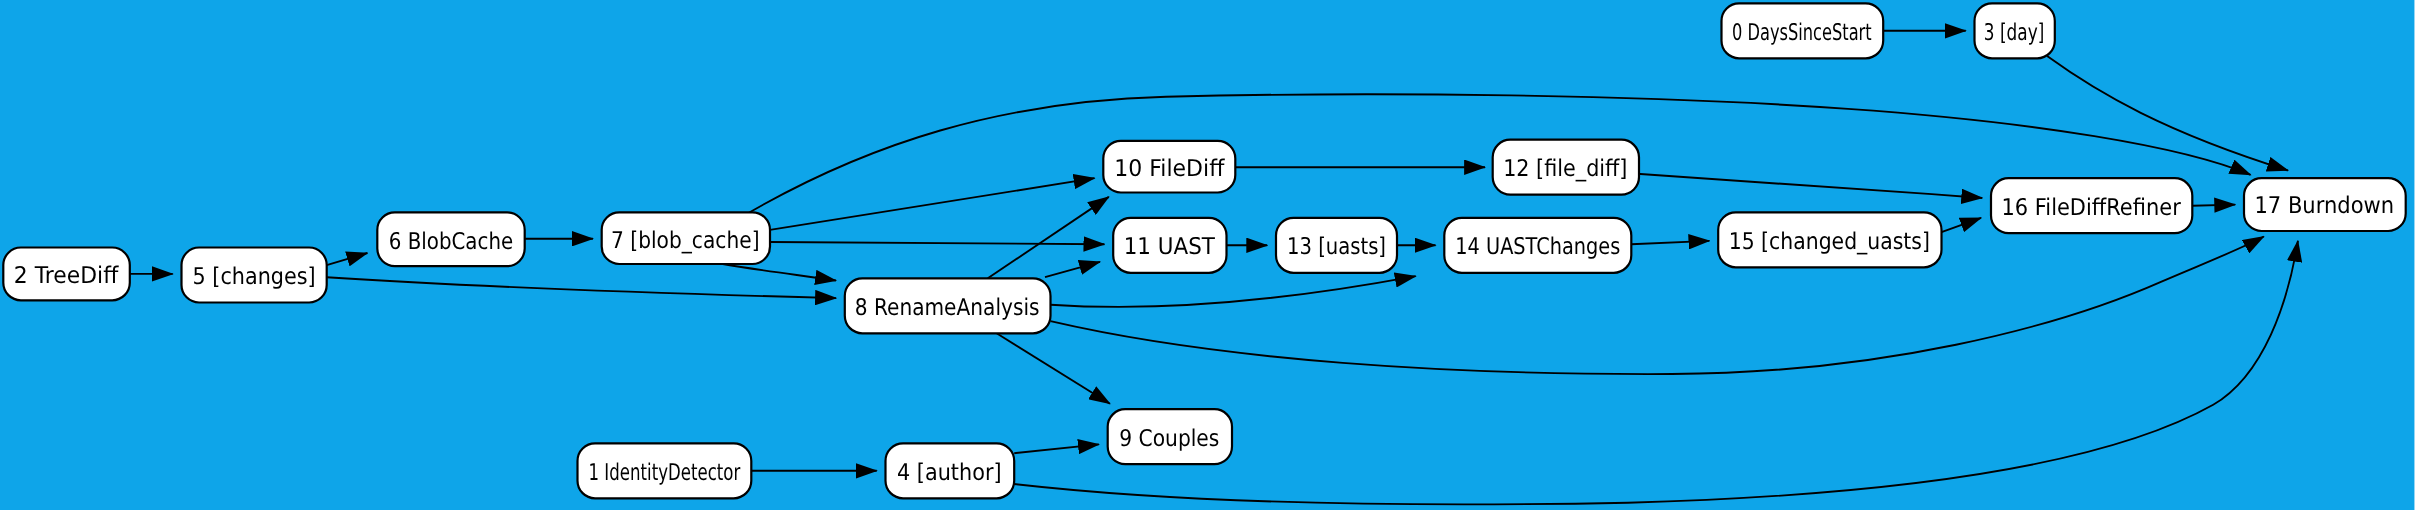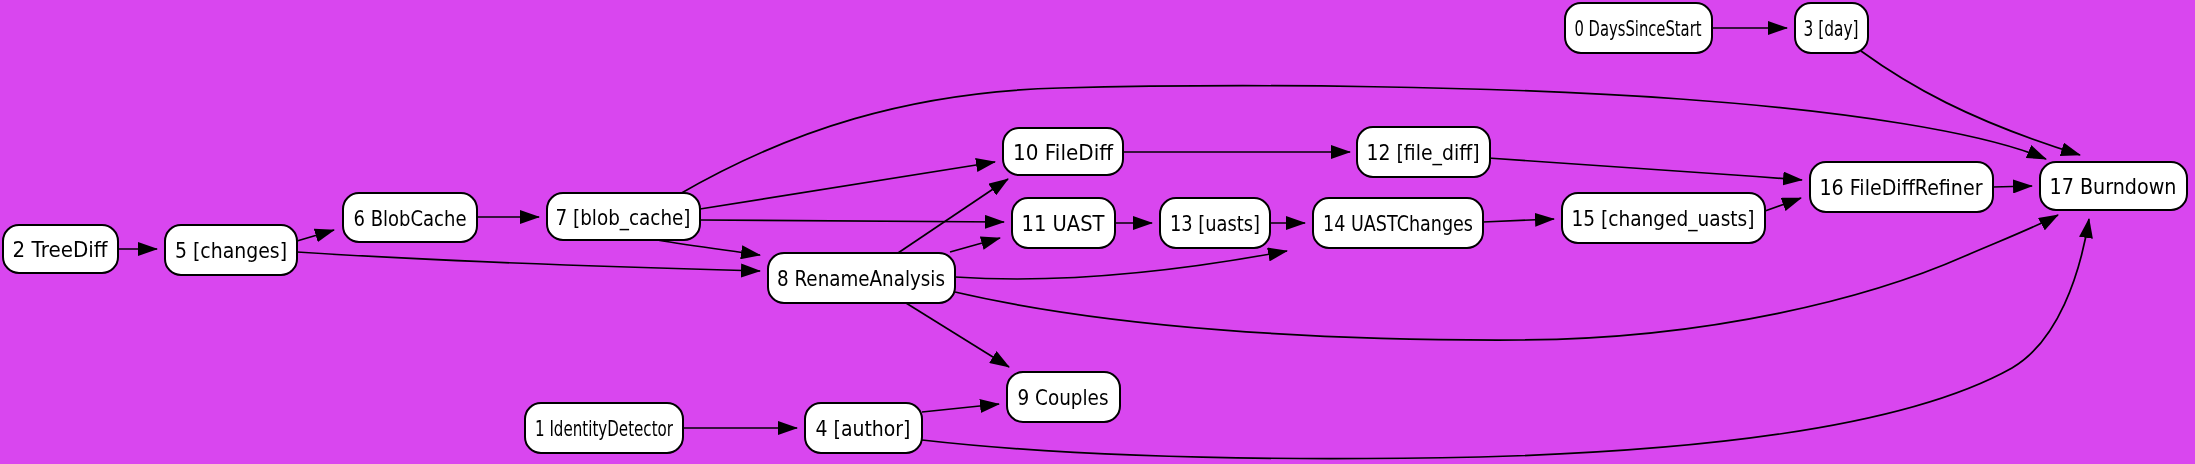--- a/index.html
+++ b/index.html
@@ -4,21 +4,21 @@
 <style>
   html, body {
     margin: 0;
     padding: 0;
     background: #ffffff;
   }
   .diagram-wrap {
     position: relative;
     width: 2195px;
     height: 464px;
-    background: #d946ef;
+    background: #0ea5e9;
     overflow: hidden;
     font-family: "DejaVu Sans", sans-serif;
   }
   svg { display: block; }
   .edge {
     fill: none;
     stroke: #000000;
     stroke-width: 1.7px;
   }
   .node rect {

